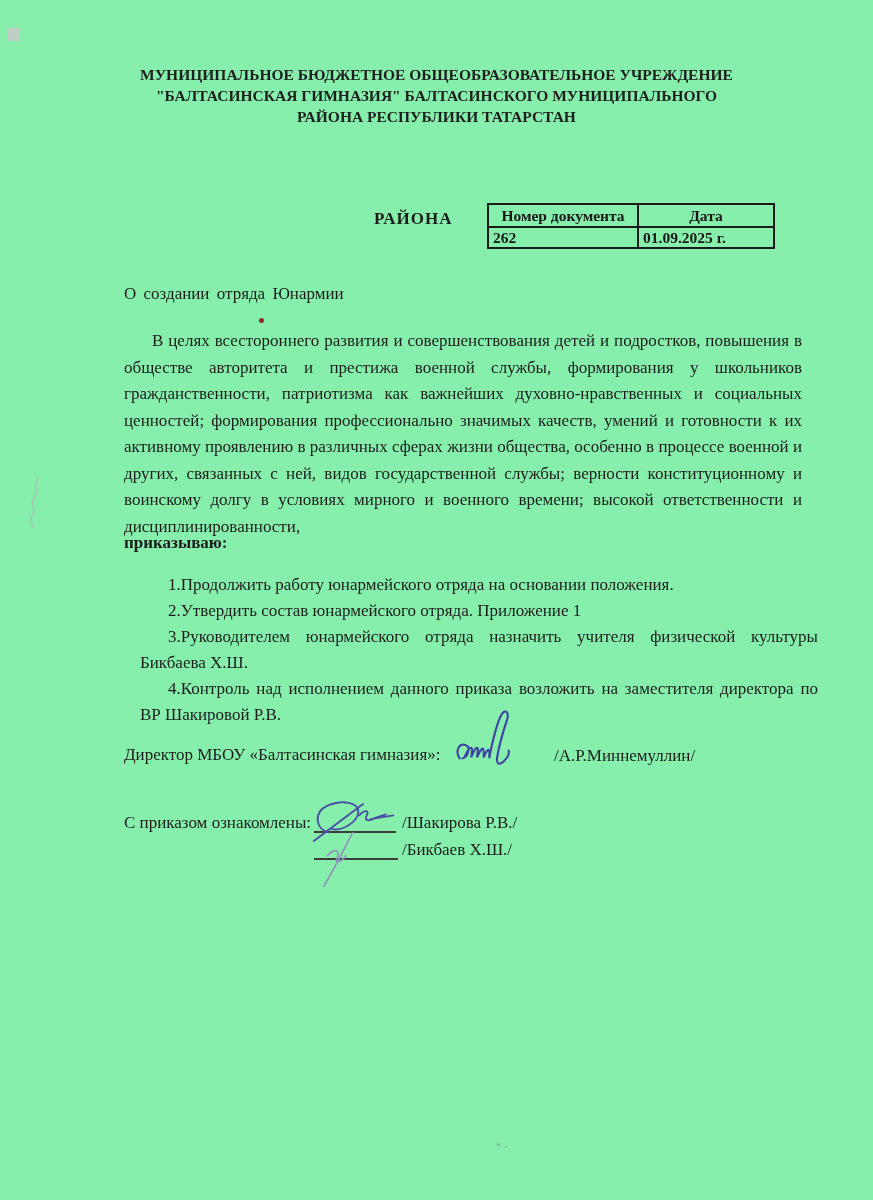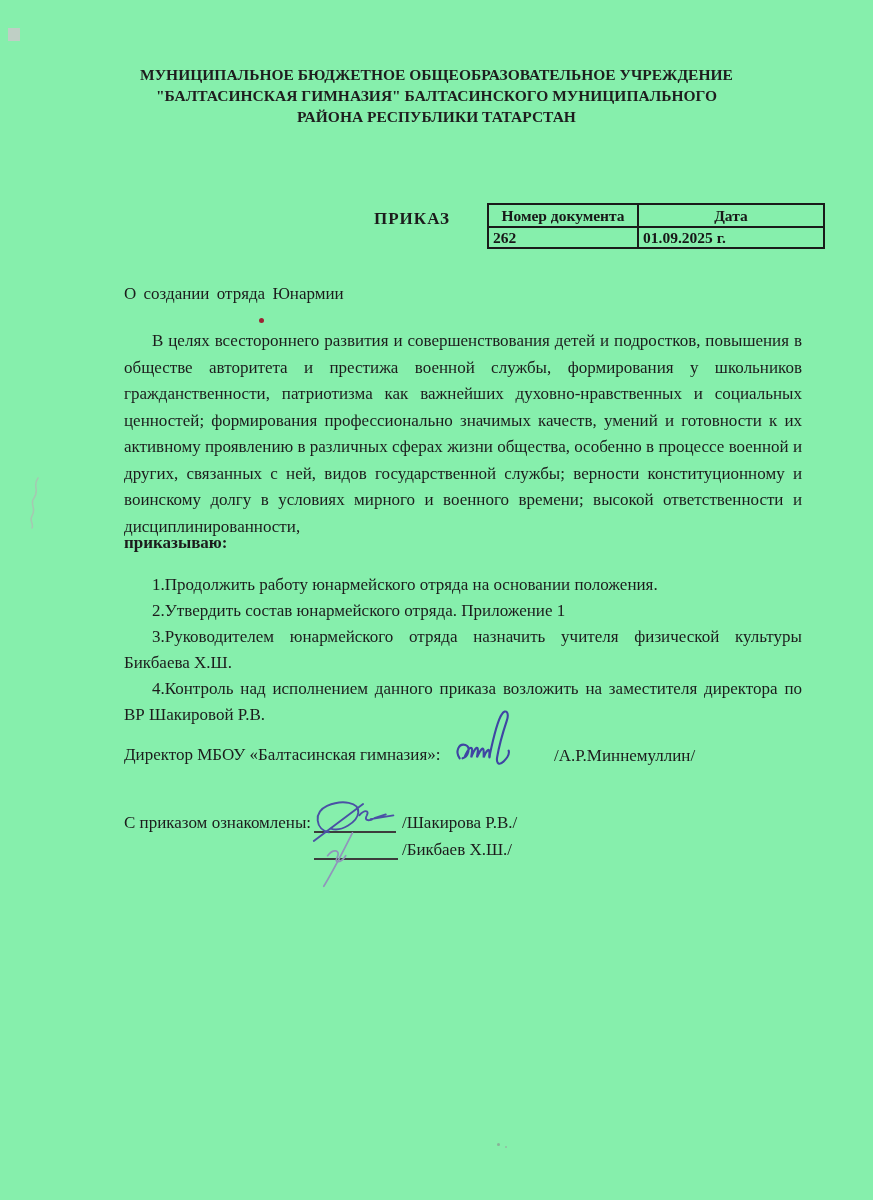--- a/index.html
+++ b/index.html
@@ -41,40 +41,40 @@
     border-collapse:collapse; font-weight:bold; font-size:15.5px;
     color:#171717;
   }
   .meta-table th, .meta-table td {
     border:2px solid #1a1a1a; vertical-align:middle;
     font-weight:bold; padding:0 4px;
   }
   .meta-table th { height:23px; }
   .meta-table td { height:21px; }
   .col-num { width:150px; }
-  .col-date { width:186px; }
+  .col-date { width:136px; }
 
   .subject {
     position:absolute; left:124px; top:284px;
     font-weight:normal; font-size:17px; word-spacing:3px;
   }
 
   .preamble {
     position:absolute; left:124px; top:328px; width:678px;
     font-size:17px; line-height:26.5px;
     text-align:justify; text-indent:28px;
   }
 
   .decree-word {
     position:absolute; left:124px; top:533px;
     font-weight:bold; font-size:17px;
   }
 
   .items {
-    position:absolute; left:124px; top:572px; width:678px;
+    position:absolute; left:140px; top:572px; width:678px;
     font-size:17px; line-height:26px;
   }
   .items p { margin:0; text-align:justify; text-indent:28px; }
 
   .director-row {
     position:absolute; left:124px; top:745px; width:710px; height:70px;
     font-size:17px;
   }
   .director-sig { position:absolute; left:328px; top:-36px; }
   .director-name { position:absolute; left:430px; top:1px; }
@@ -109,21 +109,21 @@
   <div class="artifact-reddot"></div>
   <div class="artifact-speck1"></div>
   <div class="artifact-speck2"></div>
 
   <div class="org-header">
     <div>МУНИЦИПАЛЬНОЕ БЮДЖЕТНОЕ ОБЩЕОБРАЗОВАТЕЛЬНОЕ УЧРЕЖДЕНИЕ</div>
     <div>"БАЛТАСИНСКАЯ ГИМНАЗИЯ" БАЛТАСИНСКОГО МУНИЦИПАЛЬНОГО</div>
     <div>РАЙОНА РЕСПУБЛИКИ ТАТАРСТАН</div>
   </div>
 
-  <div class="order-label">ПРИКАЗ</div>
+  <div class="order-label">РАЙОНА</div>
   <table class="meta-table">
     <tbody>
         <tr>
       <th class="col-num">Номер документа</th>
       <th class="col-date">Дата</th>
     </tr>
     <tr>
       <td>262</td>
       <td>01.09.2025 г.</td>
     </tr>

